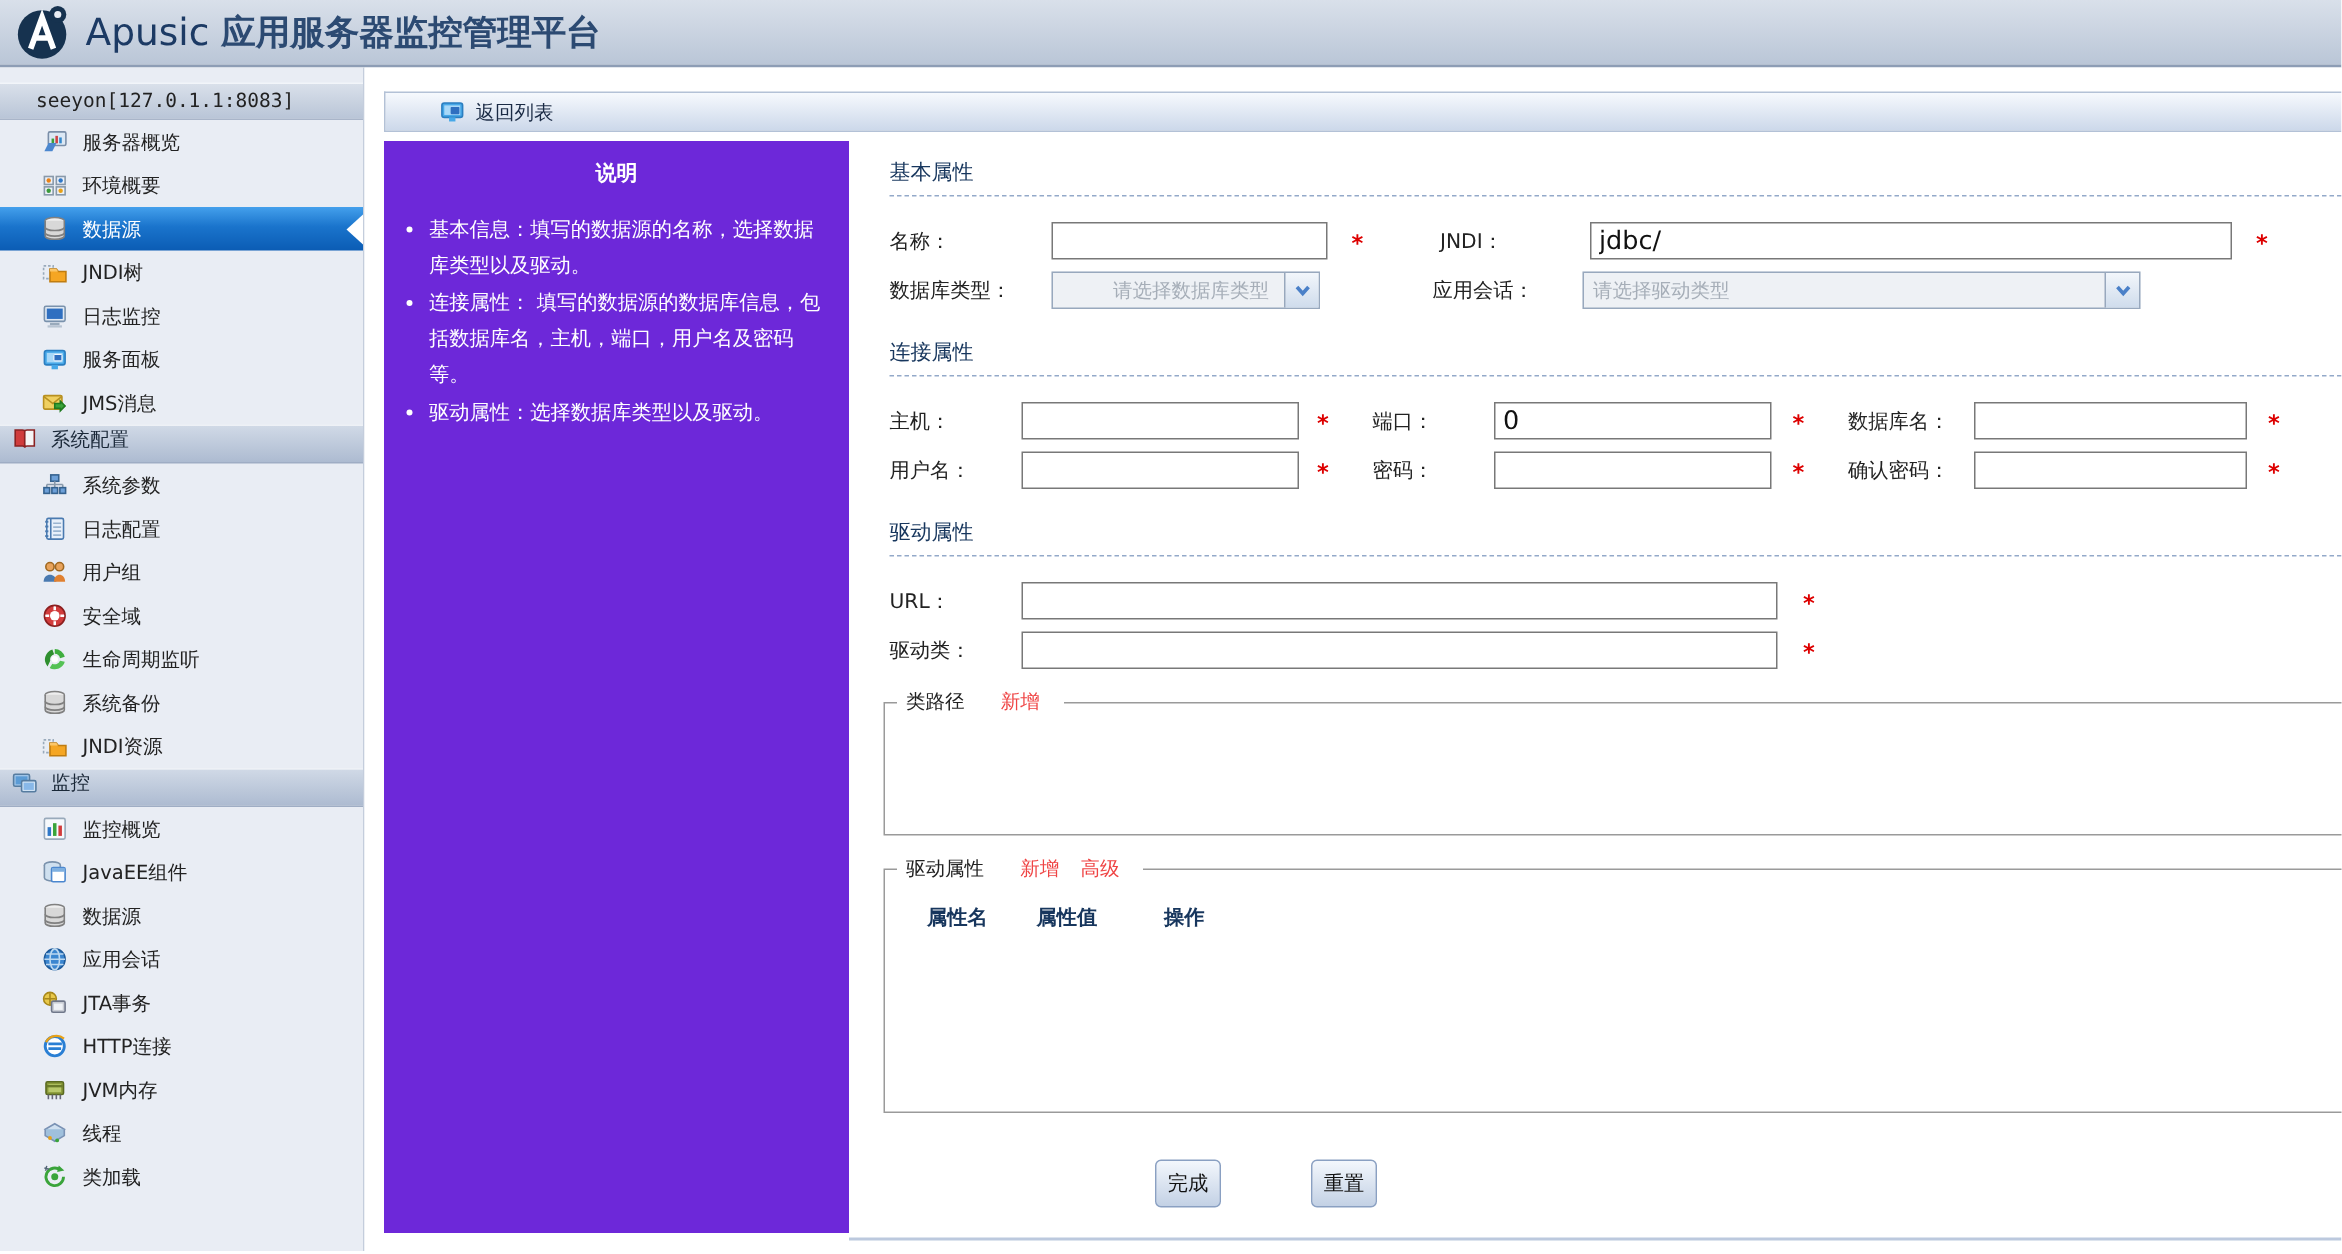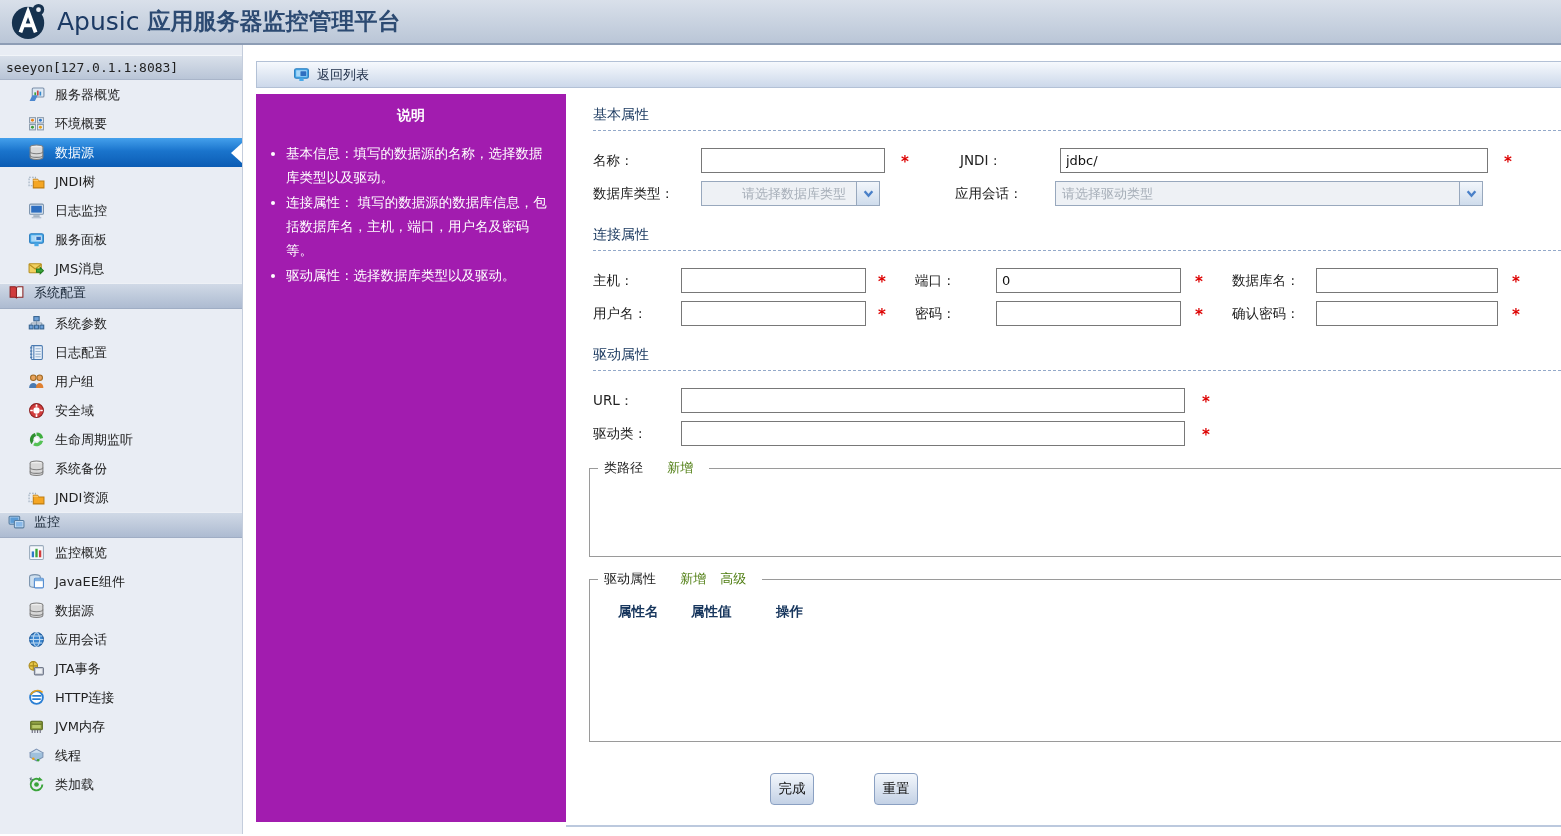--- a/index.html
+++ b/index.html
@@ -19,21 +19,21 @@
   .brand{ font-size:25px; font-weight:normal; color:#1c3a64; margin-left:9px; }
   .brand-cn{ font-size:23px; font-weight:bold; color:#2c4a72; margin-left:8px; }
 
   
   .layout{ display:flex; height:789px; }
   .sidebar{
     width:243px; flex:none; background:#e9edf4;
     border-right:1px solid #c4cddc; padding-top:10px;
   }
   .server-bar{
-    height:25px; display:flex; align-items:center; padding-left:6px;
+    height:25px; display:flex; align-items:center; padding-left:24px;
     background:linear-gradient(#d9e0ea,#b9c5d7);
     border-top:1px solid #f2f5f9; border-bottom:1px solid #a9b5c9;
     font-family:"DejaVu Sans Mono","Liberation Mono",monospace;
     font-size:13px; color:#222; white-space:nowrap; overflow:hidden;
   }
   .nav-item{
     height:29px; display:flex; align-items:center; padding-left:28px;
     font-size:13px; color:#222; cursor:pointer; position:relative;
   }
   .nav-item .nav-ico{ width:17px;height:17px; margin-right:10px; flex:none; }
@@ -59,63 +59,63 @@
   .toolbar{
     height:27px; display:flex; align-items:center; padding-left:36px;
     background:linear-gradient(#f6f9fd,#ccd8ea);
     border:1px solid #b3c1d6; border-right:none;
   }
   .back-btn{ display:flex; align-items:center; gap:7px; cursor:pointer; color:#1a2a44; font-size:13px; }
   .back-btn .ico{ width:17px;height:17px; } .back-btn .ico svg{width:100%;height:100%;display:block;}
 
   .content{ margin-top:6px; height:733px; display:flex; }
   .help-panel{
-    width:310px; flex:none; height:728px; background:#a21caf; color:#fff;
+    width:310px; flex:none; height:728px; background:#6d28d9; color:#fff;
   }
   .help-title{ text-align:center; font-weight:bold; font-size:14px; padding:13px 0 16px; }
   .help-list{ margin:0; padding:0 14px 0 30px; font-size:13.5px; line-height:1.78; }
   .help-list li{ margin-bottom:1px; }
 
   .form-area{ flex:1; padding:4px 0 0 14px; border-bottom:2px solid #bcc9de; position:relative; }
   .section-title{ font-size:14px; font-weight:normal; color:#17365d; margin:8px 0 0 13px; }
   .dashed{ border-bottom:1px dashed #93a9c9; margin:6px 0 0 13px; }
 
   .frow{ display:flex; align-items:center; margin-left:13px; }
   .mt17{ margin-top:17px; } .mt8{ margin-top:8px; } .mt20{ margin-top:20px; }
   .lbl{ font-size:13.5px; color:#222; flex:none; }
   .w108{width:108px;} .w100{width:100px;} .w88{width:88px;} .w81{width:81px;} .w84{width:84px;}
   .txt{
     height:25px; border:1px solid #787878; background:#fff; padding:0 5px;
-    font-size:13px; color:#111; font-family:inherit; flex:none;
+    font-size:17px; color:#111; font-family:inherit; flex:none;
   }
   .iw184{width:184px;} .iw428{width:428px;} .iw185{width:185px;} .iw182{width:182px;} .iw504{width:504px;}
   .star{ color:#dd0000; font-size:15px; font-weight:bold; flex:none; line-height:1; padding-top:4px; }
   .cell75{ width:75px; padding-left:16px; }
   .cell49{ width:49px; padding-left:12px; }
   .cell51{ width:51px; padding-left:14px; }
   .ml16{ margin-left:16px; } .ml14{ margin-left:14px; } .ml17{ margin-left:17px; }
 
   .sel{
     height:25px; border:1px solid #98a8bd; background:#eef1f5;
     display:flex; align-items:center; flex:none; cursor:pointer;
   }
-  .sw179{width:179px;padding-left:34px;} .sw428{width:428px;}
+  .sw179{width:179px;padding-left:34px;} .sw428{width:372px;}
   .sel-text{ flex:1; padding-left:6px; font-size:13px; color:#a6aeb8; white-space:nowrap; overflow:hidden; }
   .sel-btn{
     width:23px; height:100%; flex:none; border-left:1px solid #98a8bd;
     background:linear-gradient(#f2f6fb,#cfdcec);
     display:flex; align-items:center; justify-content:center;
   }
 
   fieldset.fs{
     margin:13px -10px 0 9px; border:1px solid #9a9a9a; padding:0 0 0 0;
   }
   .fs legend{ font-size:13px; color:#222; margin-left:8px; padding:0 6px; }
   .fs legend .lg-title{ margin-right:20px; }
-  .lnk{ color:#4d7c0f; cursor:pointer; text-decoration:none; margin-right:10px; }
+  .lnk{ color:#ef4444; cursor:pointer; text-decoration:none; margin-right:10px; }
   .fs-classpath{ height:98px; }
   .fs-props{ height:172px; margin-top:20px; }
   .props-head{ display:flex; margin:15px 0 0 28px; font-size:13.5px; font-weight:bold; color:#17365d; }
   .col1{width:73px;} .col2{width:85px;} .col3{width:60px;}
 
   .btn-row{ display:flex; margin:31px 12px 0 190px; gap:60px; }
   .btn{
     width:44px; height:32px; font-size:13.5px; color:#111; cursor:pointer;
     background:linear-gradient(#f3f7fc,#c3d1e5); border:1px solid #8aa0c2;
     border-radius:4px; font-family:inherit; padding:0;

